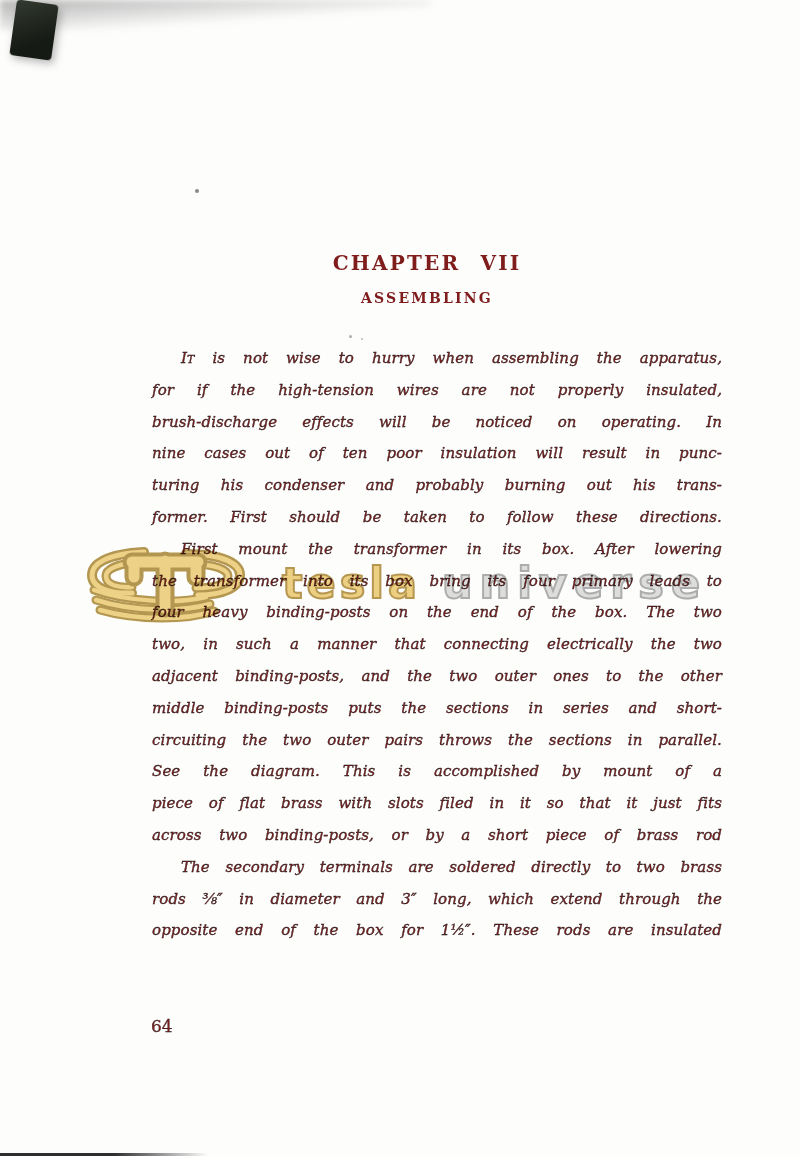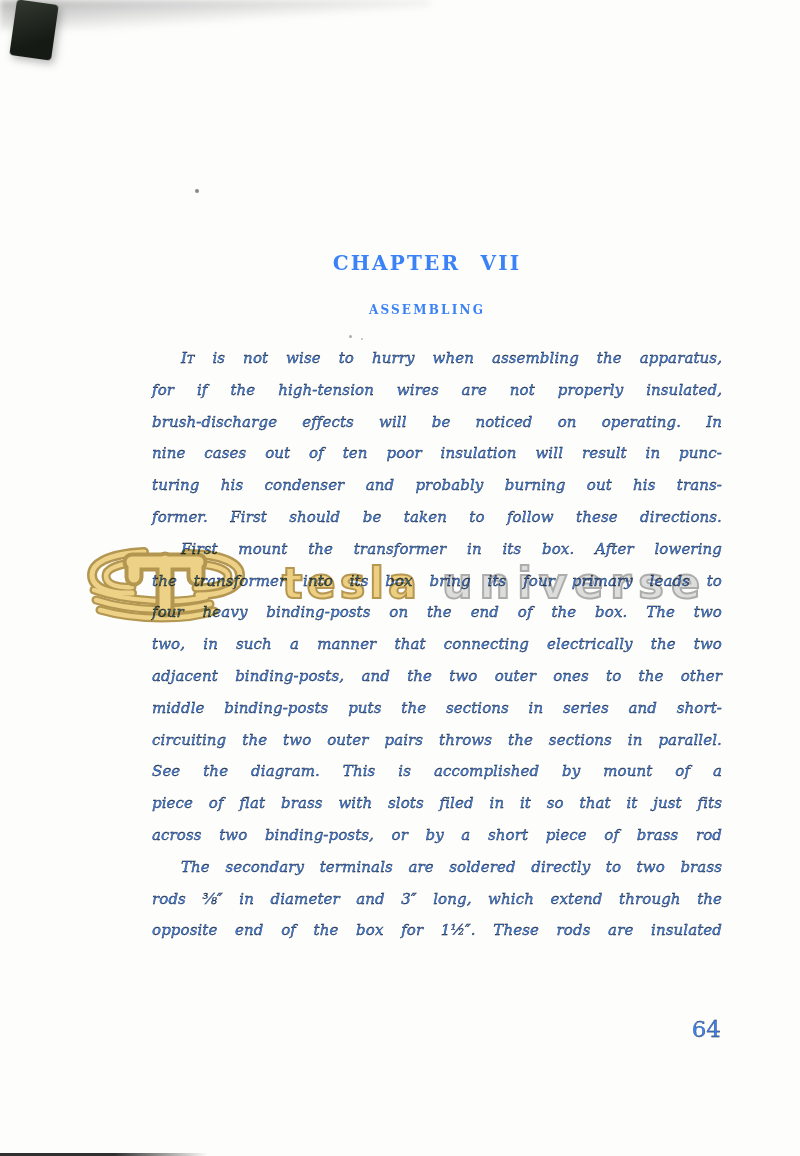--- a/index.html
+++ b/index.html
@@ -1,53 +1,53 @@
 <!DOCTYPE html>
 <html><head>
 <meta charset="utf-8">
 <style>
   html,body{margin:0;padding:0;background:#e9e9e9;}
   .page{
     position:relative;width:800px;height:1156px;margin:0 auto;
     background:#fdfdfc;overflow:hidden;
-    font-family:"DejaVu Serif","Liberation Serif",serif;color:#3b82f6;
+    font-family:"DejaVu Serif","Liberation Serif",serif;color:#7f1d1d;
   }
   
   .top-shade{
     position:absolute;left:0;top:0;width:430px;height:30px;
     background:linear-gradient(to bottom right, rgba(120,120,120,.55), rgba(120,120,120,0) 65%);
     filter:blur(3px);pointer-events:none;
   }
   
   .corner-mark{
     position:absolute;left:13px;top:2px;width:42px;height:56px;
     background:linear-gradient(155deg,#333a31,#151a14 70%);
     transform:rotate(8deg);border-radius:4px;filter:blur(.7px);
     box-shadow:3px 3px 9px rgba(90,90,90,.45);
   }
   .heading{
     position:absolute;left:142px;width:570px;text-align:center;
     font-weight:bold;white-space:nowrap;
   }
   .heading.chapter{top:251px;font-size:20px;letter-spacing:2.2px;word-spacing:11px;}
-  .heading.section{top:303px;font-size:12px;letter-spacing:2.2px;}
+  .heading.section{top:290px;font-size:14px;letter-spacing:2.2px;}
   .body-block{
     position:absolute;left:152px;top:343px;width:570px;
     font-size:15px;line-height:31.8px;letter-spacing:.1px;font-style:italic;
     -webkit-text-stroke:.35px #1a1a1a;
   }
   .ln{
     text-align:justify;text-align-last:justify;white-space:nowrap;height:31.8px;
   }
   .ln.left{text-align-last:left;}
   .ln.ind{text-indent:29px;}
   .sc{font-variant:small-caps;}
   .page-number{
-    position:absolute;left:142px;top:1016px;width:570px;text-align:right;
-    font-size:23px;transform:translateX(9px);-webkit-text-stroke:.3px #1a1a1a;
+    position:absolute;left:142px;top:1016px;width:570px;text-align:left;
+    font-size:17px;transform:translateX(9px);-webkit-text-stroke:.3px #1a1a1a;
   }
   .watermark{
     position:absolute;left:86px;top:542px;width:640px;height:92px;
     mix-blend-mode:multiply;opacity:.82;pointer-events:none;
   }
   .bottom-edge-line{
     position:absolute;left:0;bottom:0;width:208px;height:3px;
     background:linear-gradient(to right,#2f2f2f 55%,rgba(47,47,47,0));
   }
   .speck{position:absolute;background:#8a8a8a;border-radius:50%;}

